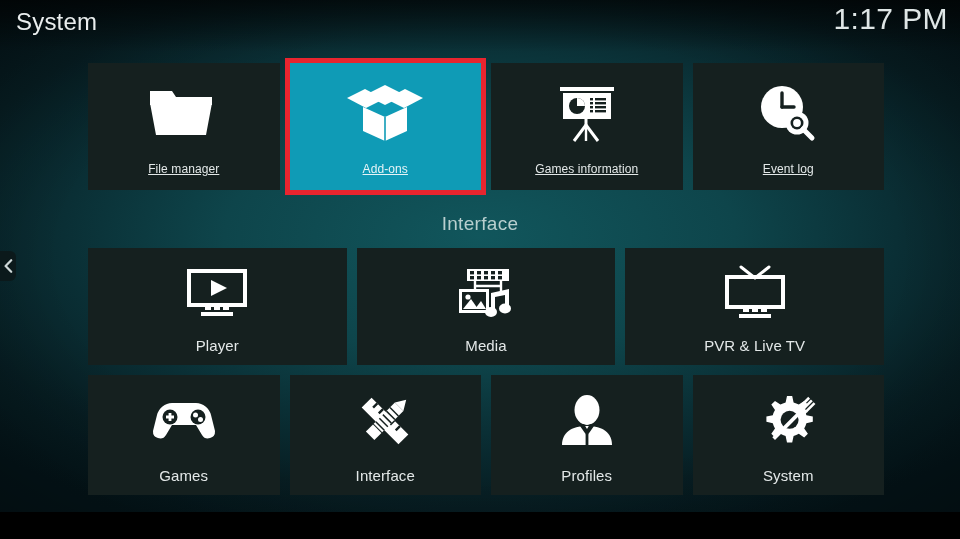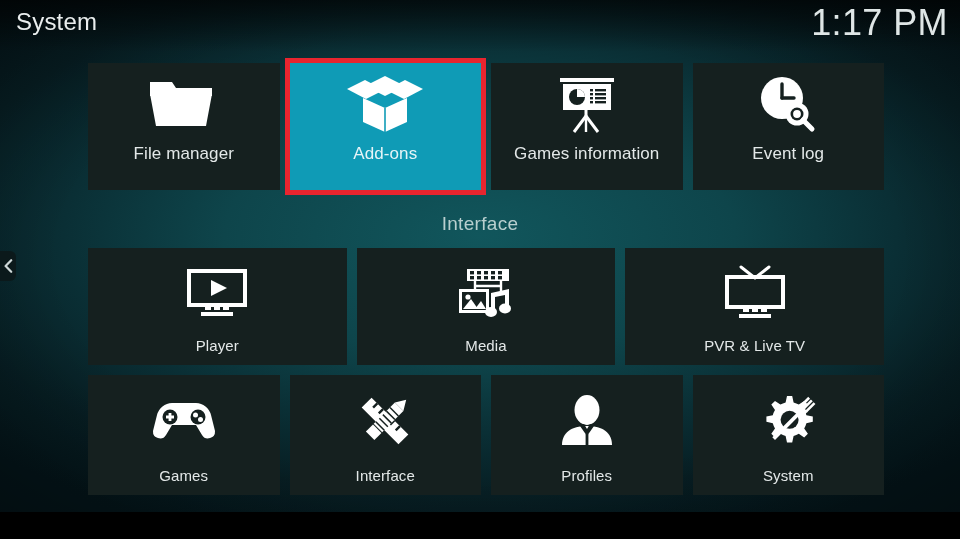--- a/index.html
+++ b/index.html
@@ -41,21 +41,21 @@
     top: 8px;
     font-size: 24px;
     color: #e9eded;
     letter-spacing: 0.2px;
     font-weight: 400;
   }
   #header-clock {
     position: absolute;
     right: 12px;
     top: 2px;
-    font-size: 36px;
+    font-size: 30px;
     color: #dfe6e6;
     font-weight: 400;
     letter-spacing: 0.4px;
   }
 
   
   #back-chevron {
     position: absolute;
     left: -14px;
     top: 251px;
@@ -103,21 +103,21 @@
   }
   .tile .icon svg { display: block; }
   .tile .label {
     font-size: 15px;
     color: #e3e8e8;
     padding-bottom: 12px;
     letter-spacing: 0.1px;
     text-align: center;
     white-space: nowrap;
   }
-  #row-top .label    { padding-bottom: 26px; font-size: 17px; }
+  #row-top .label    { padding-bottom: 14px; font-size: 12px; text-decoration: underline; }
   #row-mid .label    { padding-bottom: 11px; }
   #row-bottom .label { padding-bottom: 11px; }
 
   
   .tile.selected {
     background: #0f9bb6;
   }
   .tile.selected .label {
     color: #e6f4f7;
   }

